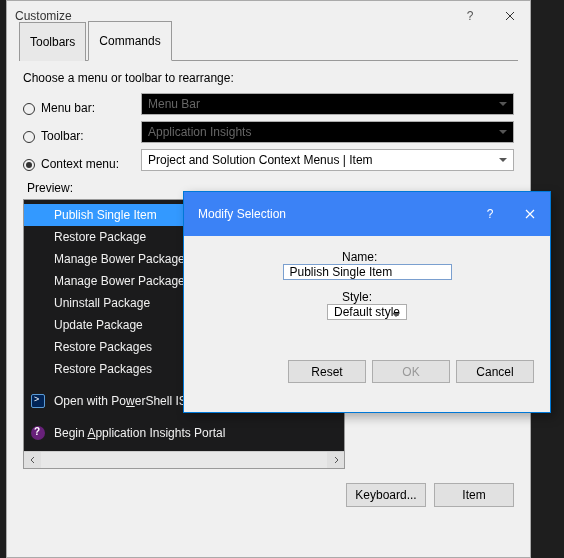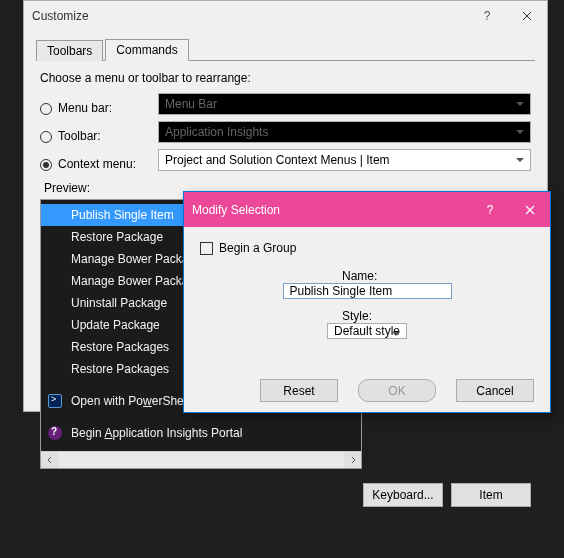--- a/index.html
+++ b/index.html
@@ -1,28 +1,28 @@
 <!DOCTYPE html>
 <html><head>
 <meta charset="utf-8">
 <style>
 * { box-sizing: border-box; margin: 0; padding: 0; font-family: "Segoe UI", Tahoma, sans-serif; font-size: 12px; }
 body { background: #1e1e1e; width: 564px; height: 558px; position: relative; overflow: hidden; }
 
 
-.customize-dialog { position: absolute; left: 23px; top: 0; width: 525px; height: 412px; background: #f0f0f0; border: 1px solid #aaa; }
+.customize-dialog { position: absolute; left: 6px; top: 0; width: 525px; height: 558px; background: #f0f0f0; border: 1px solid #aaa; }
 .dlg-titlebar { display: flex; align-items: center; height: 30px; padding-left: 8px; }
 .dlg-title { flex: 1; color: #333; }
 .dlg-tbtn { width: 40px; height: 30px; display: flex; align-items: center; justify-content: center; color: #555; }
 .dlg-tbtn svg { width: 10px; height: 10px; stroke: #333; }
 
 .dlg-body { padding: 6px 12px 0 12px; }
 
 .tab-row { display: flex; align-items: flex-end; height: 24px; position: relative; border-bottom: 1px solid #999; }
-.tab { padding: 3px 10px; border: 1px solid #999; border-bottom: none; margin-right: 2px; background: #e8e8e8; position: relative; bottom: -1px; }
+.tab { padding: 12px 10px; border: 1px solid #999; border-bottom: none; margin-right: 2px; background: #e8e8e8; position: relative; bottom: -1px; }
 .tab.active { background: #f0f0f0; border-bottom: 1px solid #f0f0f0; }
 
 .section { padding: 10px 4px 0 4px; }
 .prompt { margin-bottom: 8px; }
 
 .opt-row { display: flex; align-items: flex-end; margin-bottom: 6px; }
 .radio { width: 12px; height: 12px; border: 1px solid #333; border-radius: 50%; margin-right: 6px; display: flex; align-items: center; justify-content: center; flex-shrink: 0; }
 .radio.checked::after { content: ""; width: 6px; height: 6px; background: #333; border-radius: 50%; }
 .opt-label { width: 100px; flex-shrink: 0; }
 .dropdown { flex: 1; height: 22px; border: 1px solid #adadad; background: #fff; display: flex; align-items: center; padding: 0 6px; position: relative; }
@@ -43,35 +43,35 @@
 .pl-scroll .sbtn svg { width: 6px; height: 6px; }
 
 .side-btns { display: flex; flex-direction: column; margin-left: 10px; width: 150px; }
 .side-btns button { height: 22px; border: 1px solid #adadad; background: #e1e1e1; margin-bottom: 4px; padding: 0 8px; text-align: center; }
 
 .bottom-row { display: flex; justify-content: flex-end; padding: 14px 16px; gap: 8px; }
 .bottom-row button { width: 80px; height: 24px; border: 1px solid #adadad; background: #e1e1e1; }
 
 
 .modify-dialog { position: absolute; left: 183px; top: 191px; width: 368px; height: 222px; background: #f0f0f0; border: 1px solid #0078d7; box-shadow: 4px 4px 10px rgba(0,0,0,.3); }
-.mod-titlebar { background: #ec4899; height: 35px; display: flex; align-items: center; padding-left: 8px; }
+.mod-titlebar { background: #3b82f6; height: 44px; display: flex; align-items: center; padding-left: 14px; }
 .mod-title { color: #fff; flex: 1; }
 .mod-tbtn { width: 40px; height: 30px; display: flex; align-items: center; justify-content: center; color: #fff; }
 .mod-tbtn svg { width: 10px; height: 10px; stroke: #fff; stroke-width: 1.2; fill: none; }
 .mod-body { padding: 14px 16px; }
 .check-row { display: flex; align-items: center; margin-bottom: 14px; }
 .chk { width: 13px; height: 13px; border: 1px solid #333; margin-right: 6px; }
 .field-row { display: flex; align-items: center; margin-bottom: 10px; flex-direction: column; }
 .field-row label { width: 50px; }
 .txt-input { flex: 1; height: 22px; border: 1px solid #7a9fcf; background: #fff; padding: 0 6px; outline: none; }
 .mod-dropdown { flex: 1; height: 14px; border: 1px solid #adadad; background: #fff; display: flex; align-items: center; padding: 0 6px; position: relative; }
 .mod-dropdown .caret { position: absolute; right: 6px; top: 8px; width: 0; height: 0; border-left: 4px solid transparent; border-right: 4px solid transparent; border-top: 4px solid #555; }
-.mod-btns { display: flex; justify-content: flex-end; gap: 20px; margin-top: 40px; }
+.mod-btns { display: flex; justify-content: flex-end; gap: 6px; margin-top: 40px; }
 .mod-btns button { width: 78px; height: 23px; border: 1px solid #adadad; background: #e1e1e1; }
-.mod-btns button.disabled { color: #999; border-radius: 10px; }
+.mod-btns button.disabled { color: #999; }
 
 .ps-icon { width: 14px; height: 14px; background: #012456; border: 1px solid #5b9bd5; border-radius: 2px; position: relative; }
 .ps-icon::after { content: ">"; position: absolute; left: 2px; top: -1px; color: #fff; font-size: 9px; }
 .ai-icon { width: 14px; height: 14px; background: #68217a; border-radius: 50%; position: relative; }
 .ai-icon::after { content: "?"; position: absolute; left: 3px; top: 0; color: #fff; font-size: 10px; font-weight: bold; }
 </style>
 </head>
 <body>
 
 <div class="customize-dialog">
@@ -195,24 +195,20 @@
     <div class="mod-tbtn">
       <span style="color:#fff">?</span>
     </div>
     <div class="mod-tbtn">
       <svg viewBox="0 0 10 10">
           <path d="M1 1 L9 9 M9 1 L1 9"></path>
         </svg>
     </div>
   </div>
   <div class="mod-body">
-    <div class="check-row">
-      <div class="chk"></div>
-      <span>Begin a Group</span>
-    </div>
     <div class="field-row">
       <label>Name:</label>
       <input class="txt-input" value="Publish Single Item" style="">
     </div>
     <div class="field-row">
       <label>Style:</label>
       <div class="mod-dropdown">
         <span>Default style</span>
           <div class="caret"></div>
       </div>

